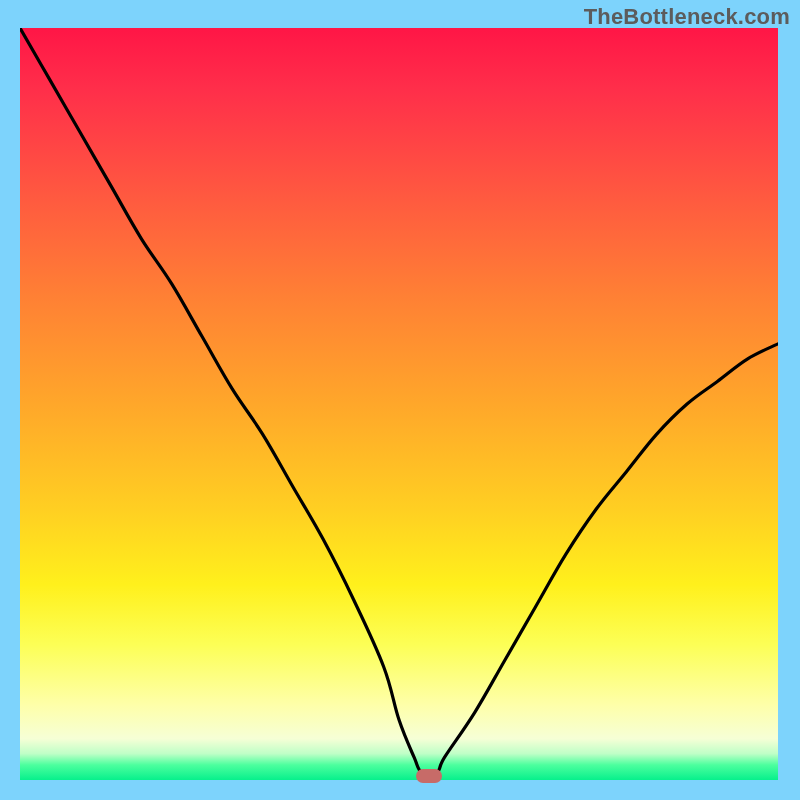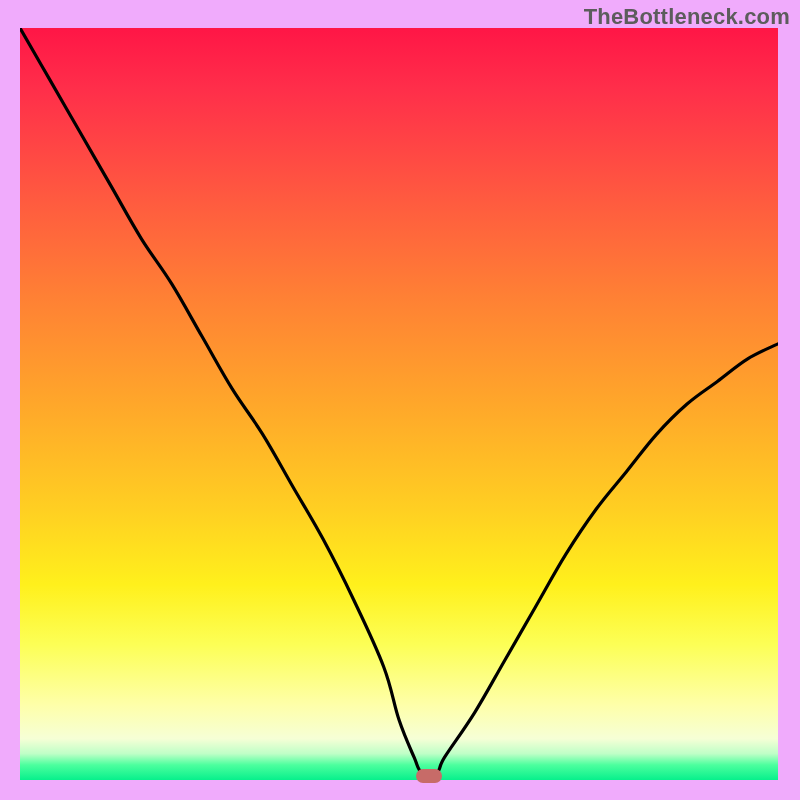--- a/index.html
+++ b/index.html
@@ -8,21 +8,21 @@
     width: 800px;
     height: 800px;
     background: #000;
     font-family: Arial, Helvetica, sans-serif;
     overflow: hidden;
   }
   .frame {
     position: relative;
     width: 800px;
     height: 800px;
-    background: #f0abfc;
+    background: #7dd3fc;
   }
   .watermark {
     position: absolute;
     top: 4px;
     right: 10px;
     color: #5c5c5c;
     font-size: 22px;
     font-weight: 600;
     letter-spacing: 0.2px;
     z-index: 5;

